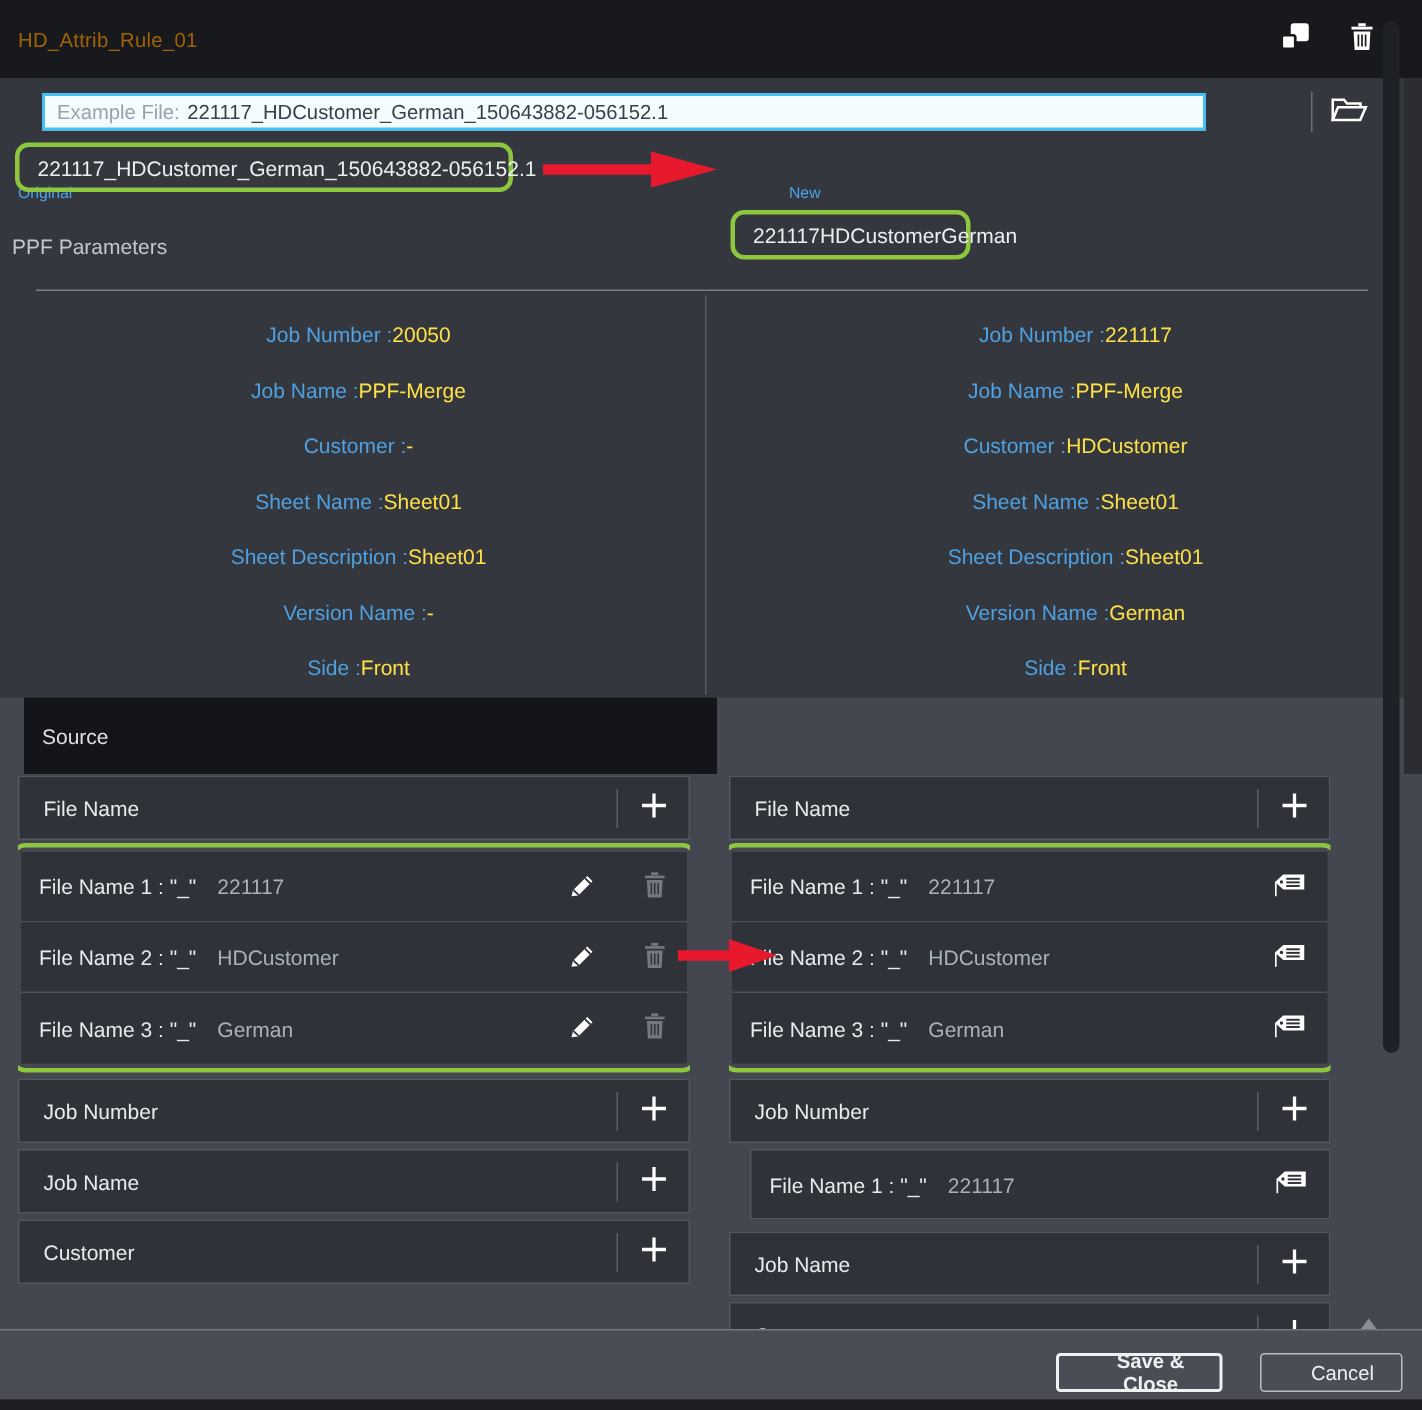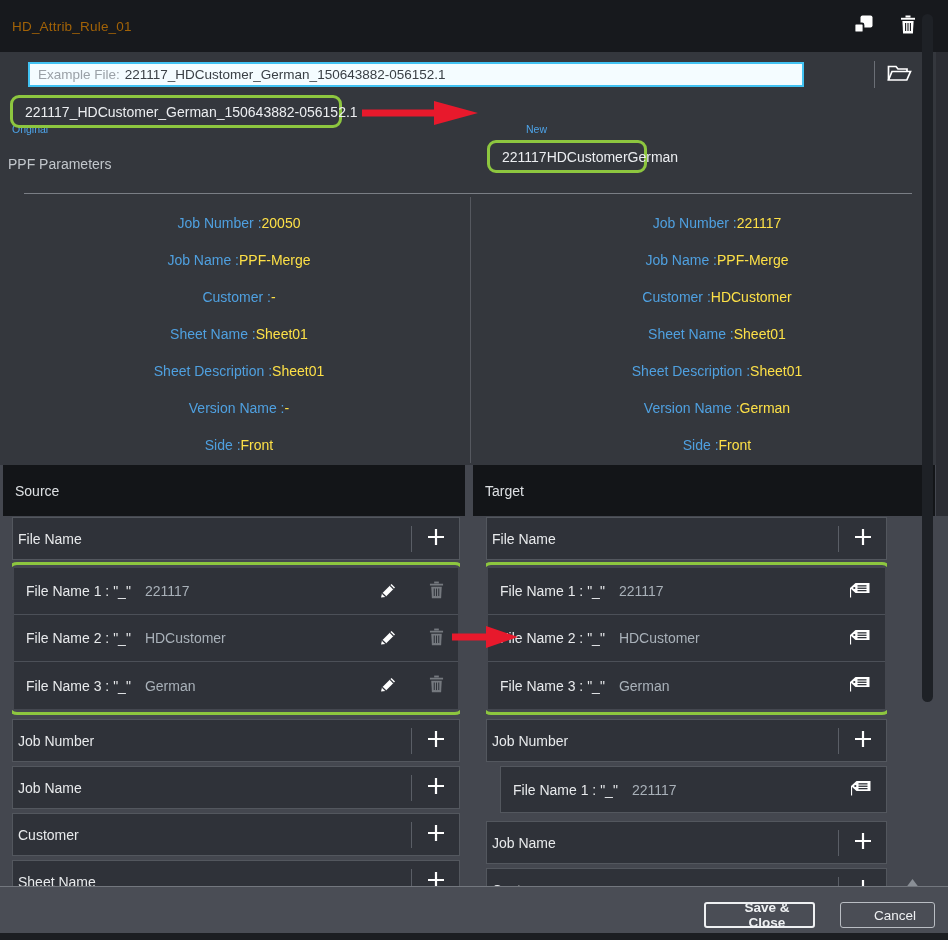--- a/index.html
+++ b/index.html
@@ -42,28 +42,28 @@
   .params-vsep{position:absolute;left:470px;top:145px;width:1px;height:266px;background:#55585f;}
   .params-col{position:absolute;top:152px;width:430px;}
   .params-col.pleft{left:24px;}
   .params-col.pright{left:502px;}
   .param-row{height:37px;display:flex;align-items:center;font-size:14px;white-space:nowrap;justify-content:center;}
   .plabel{color:#4fa0e0;}
   .pvalue{color:#fde047;}
   
   .band{position:absolute;top:413px;height:51px;background:#131518;display:flex;align-items:center;
     font-size:14px;color:#dde0e3;padding-left:12px;}
-  .band-src{left:3px;width:462px;}
+  .band-src{left:16px;width:462px;}
   .band-tgt{left:473px;width:462px;}
   
   .panel{position:absolute;top:465px;height:369px;overflow:hidden;}
   .panel.src{left:12px;width:448px;}
   .panel.tgt{left:486px;width:401px;}
   .prow{height:43px;background:#2f3239;border:1px solid #53575e;display:flex;align-items:center;
-    padding-left:5px;margin-bottom:4px;}
+    padding-left:16px;margin-bottom:4px;}
   .prow.header-row{margin-bottom:2px;}
   .row-label{font-size:14px;color:#e8eaec;white-space:nowrap;}
   .row-value{font-size:14px;color:#a9b1b9;margin-left:14px;white-space:nowrap;}
   .row-actions{margin-left:auto;display:flex;align-items:center;height:100%;}
   .vdiv{width:1px;height:26px;background:#5a5e66;}
   .add-btn{width:47px;display:flex;align-items:center;justify-content:center;height:100%;}
   .green-group{border:3px solid #8dc63f;border-radius:10px;margin:0 -5px 4px;padding:3px 4px;background:transparent;}
   .grow{height:47px;display:flex;align-items:center;padding-left:12px;background:#2f3239;border-bottom:1px solid #4c5058;}
   .grow:last-child{border-bottom:none;}
   .edit-btn{width:52px;display:flex;align-items:center;justify-content:center;height:100%;color:#ffffff;}
@@ -208,23 +208,20 @@
         </div>
       <div class="param-row">
           <span class="plabel">Side : </span>
           <span class="pvalue">Front</span>
         </div>
     </div>
 
     <div class="band band-src">
       <span>Source</span>
     </div>
-    <div class="band band-tgt">
-      <span>Target</span>
-    </div>
 
     <div class="panel src">
       <div class="prow header-row">
         <span class="row-label">File Name</span>
         <div class="row-actions">
             <div class="vdiv"></div>
           <button class="icon-btn add-btn">
             <span><svg width="22" height="22" viewBox="0 0 22 22">
                   <path d="M11 3 V19 M3 11 H19" stroke="#ffffff" stroke-width="2.2"></path>
                 </svg></span>
@@ -328,31 +325,20 @@
         <span class="row-label">Customer</span>
         <div class="row-actions">
             <div class="vdiv"></div>
           <button class="icon-btn add-btn">
               <span><svg width="22" height="22" viewBox="0 0 22 22">
                   <path d="M11 3 V19 M3 11 H19" stroke="#ffffff" stroke-width="2.2"></path>
                 </svg></span>
             </button>
         </div>
       </div>
-      <div class="prow">
-        <span class="row-label">Sheet Name</span>
-        <div class="row-actions">
-            <div class="vdiv"></div>
-          <button class="icon-btn add-btn">
-              <span><svg width="22" height="22" viewBox="0 0 22 22">
-                  <path d="M11 3 V19 M3 11 H19" stroke="#ffffff" stroke-width="2.2"></path>
-                </svg></span>
-            </button>
-        </div>
-      </div>
     </div>
 
     <div class="panel tgt">
       <div class="prow header-row">
         <span class="row-label">File Name</span>
         <div class="row-actions">
             <div class="vdiv"></div>
           <button class="icon-btn add-btn">
               <span><svg width="22" height="22" viewBox="0 0 22 22">
                   <path d="M11 3 V19 M3 11 H19" stroke="#ffffff" stroke-width="2.2"></path>

